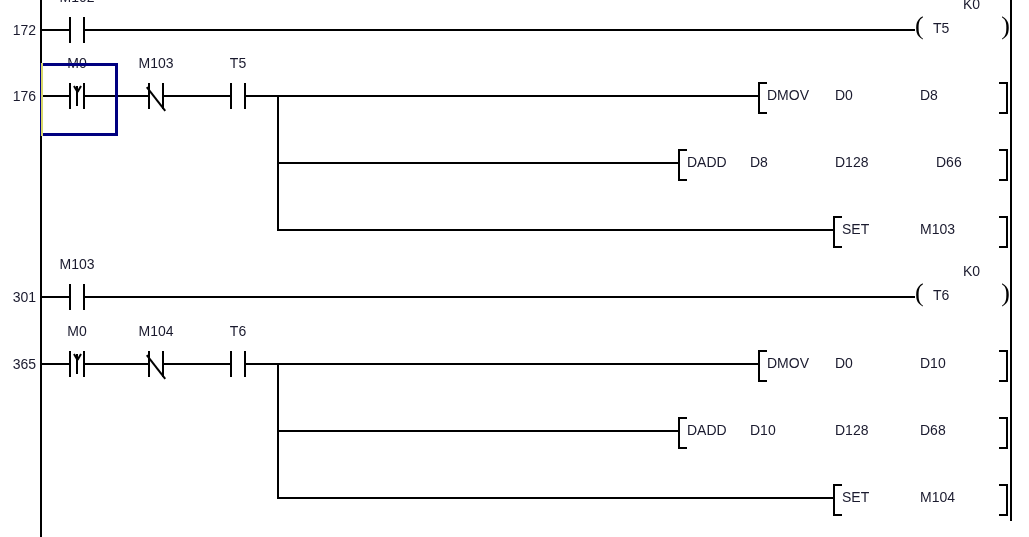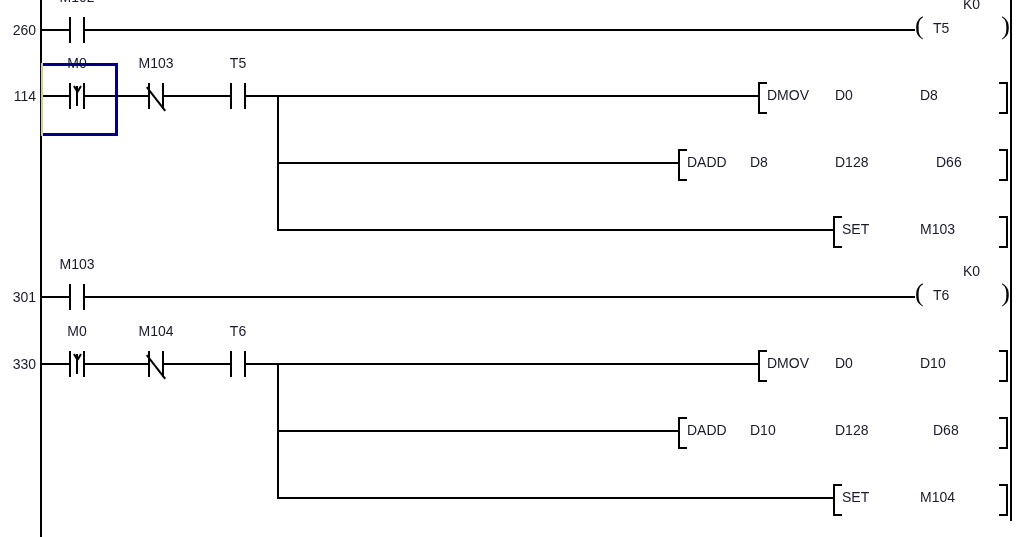--- a/index.html
+++ b/index.html
@@ -180,35 +180,35 @@
     background: #d8d86a;
     width: 2px;
   }
 </style>
 </head>
 <body>
 
 <div id="canvas">
     <div class="rail" style="left: 40px; top: 0px; height: 537px;"></div>
     <div class="rail" style="left: 1010px; top: 0px; height: 521px;"></div>
-    <div class="step-no" style="left: 0px; top: 23px;">260</div>
+    <div class="step-no" style="left: 0px; top: 23px;">172</div>
     <div class="wire-h" style="left: 40px; top: 29px; width: 30px;"></div>
     <div class="contact" style="left: 62px; top: 17px;">
       <div class="bar left"></div>
       <div class="bar right"></div>
     </div>
     <div class="dev-label" style="left: 37px; top: -10px; width: 80px;">M102</div>
     <div class="wire-h" style="left: 84px; top: 29px; width: 831px;"></div>
     <div class="coil" style="left: 915px; top: 16px; width: 95px;">
       <div class="paren open">(</div>
       <div class="coil-name" style="text-align: left; left: 18px;">T5</div>
       <div class="coil-preset" style="text-align: left; left: 48px;">K0</div>
       <div class="paren close">)</div>
     </div>
-    <div class="step-no" style="left: 0px; top: 89px;">114</div>
+    <div class="step-no" style="left: 0px; top: 89px;">176</div>
     <div class="wire-h" style="left: 40px; top: 95px; width: 30px;"></div>
     <div class="contact" style="left: 62px; top: 83px;">
       <div class="bar left"></div>
       <div class="bar right"></div>
       <div class="arrow-stem"></div>
       <div class="arrow-head-l"></div>
       <div class="arrow-head-r"></div>
     </div>
     <div class="dev-label" style="left: 37px; top: 56px; width: 80px;">M0</div>
     <div class="wire-h" style="left: 84px; top: 95px; width: 65px;"></div>
@@ -257,21 +257,21 @@
       <div class="bar right"></div>
     </div>
     <div class="dev-label" style="left: 37px; top: 257px; width: 80px;">M103</div>
     <div class="wire-h" style="left: 84px; top: 296px; width: 831px;"></div>
     <div class="coil" style="left: 915px; top: 283px; width: 95px;">
       <div class="paren open">(</div>
       <div class="coil-name" style="text-align: left; left: 18px;">T6</div>
       <div class="coil-preset" style="text-align: left; left: 48px;">K0</div>
       <div class="paren close">)</div>
     </div>
-    <div class="step-no" style="left: 0px; top: 357px;">330</div>
+    <div class="step-no" style="left: 0px; top: 357px;">365</div>
     <div class="wire-h" style="left: 40px; top: 363px; width: 30px;"></div>
     <div class="contact" style="left: 62px; top: 351px;">
       <div class="bar left"></div>
       <div class="bar right"></div>
       <div class="arrow-stem"></div>
       <div class="arrow-head-l"></div>
       <div class="arrow-head-r"></div>
     </div>
     <div class="dev-label" style="left: 37px; top: 324px; width: 80px;">M0</div>
     <div class="wire-h" style="left: 84px; top: 363px; width: 65px;"></div>
@@ -297,21 +297,21 @@
       <div class="op" style="left: 77px;">D0</div>
       <div class="op" style="left: 162px;">D10</div>
     </div>
     <div class="wire-h" style="left: 277px; top: 430px; width: 401px;"></div>
     <div class="inst" style="left: 678px; top: 417px; width: 330px;">
       <div class="bracket-l"></div>
       <div class="bracket-r"></div>
       <div class="op" style="left: 9px;">DADD</div>
       <div class="op" style="left: 72px;">D10</div>
       <div class="op" style="left: 157px;">D128</div>
-      <div class="op" style="left: 255px;">D68</div>
+      <div class="op" style="left: 242px;">D68</div>
     </div>
     <div class="wire-h" style="left: 277px; top: 497px; width: 556px;"></div>
     <div class="inst" style="left: 833px; top: 484px; width: 175px;">
       <div class="bracket-l"></div>
       <div class="bracket-r"></div>
       <div class="op" style="left: 9px;">SET</div>
       <div class="op" style="left: 87px;">M104</div>
     </div>
     <div class="sel-box" style="left: 40px; top: 63px; width: 78px; height: 73px;"></div>
     <div class="sel-edge" style="left: 41px; top: 63px; height: 73px;"></div>

